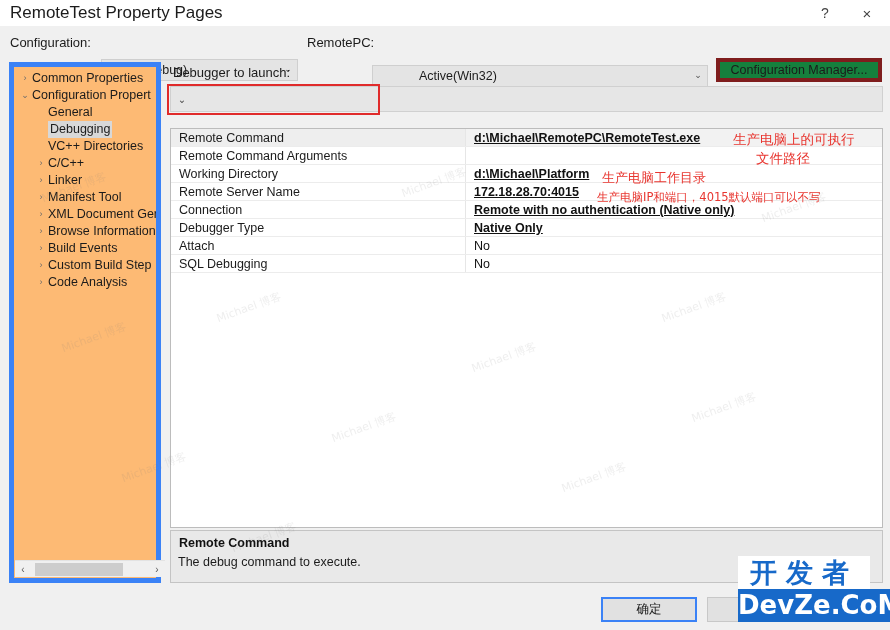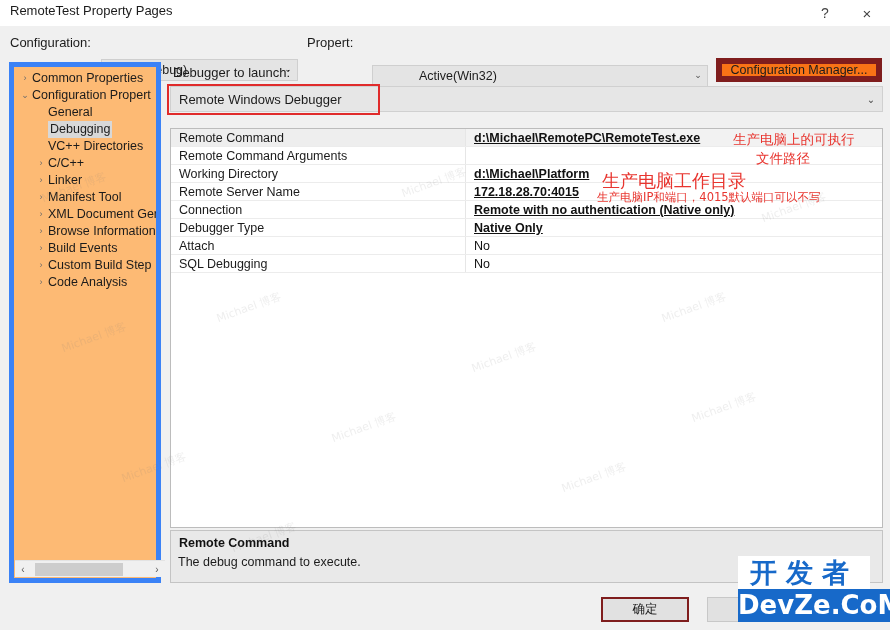--- a/index.html
+++ b/index.html
@@ -15,21 +15,21 @@
   }
   #root { position: relative; width: 890px; height: 630px; background: #f0f0f0; }
 
   
   .titlebar {
     position: absolute; left: 0; top: 0; width: 890px; height: 26px;
     background: #ffffff;
   }
   .title-text {
     position: absolute; left: 10px; top: 3px;
-    font-size: 13px; color: #1b1b1b; white-space: nowrap;
+    font-size: 17px; color: #1b1b1b; white-space: nowrap;
   }
   .tb-btn {
     position: absolute; top: 0; height: 26px; width: 38px;
     display: flex; align-items: center; justify-content: center;
     font-size: 14px; color: #444; cursor: default; background: transparent;
     border: none; font-family: "Liberation Sans", sans-serif;
   }
   .tb-help { right: 46px; }
   .tb-close { right: 4px; font-size: 15px; }
 
@@ -49,21 +49,21 @@
     white-space: nowrap; overflow: hidden;
   }
   .combo .carat {
     width: 18px; text-align: center; font-size: 9px; color: #505050;
     line-height: 1; padding-bottom: 2px;
   }
   .combo-config { left: 101px; top: 33px; width: 197px; }
   .combo-platform { left: 372px; top: 39px; width: 336px; padding-left: 40px; }
 
   .btn {
-    position: absolute; background: #f97316; border: 6px solid #7f1d1d;
+    position: absolute; background: #15803d; border: 4px solid #7f1d1d;
     font-size: 12.5px; color: #1b1b1b; font-family: "Liberation Sans", sans-serif;
     display: flex; align-items: center; justify-content: center; cursor: default;
   }
   .btn-cfgmgr { left: 716px; top: 32px; width: 166px; height: 24px; }
 
   
   .treepanel {
     position: absolute; left: 9px; top: 62px; width: 152px; height: 521px;
     background: #fdba74; border: 5px solid #3b82f6;
   }
@@ -130,40 +130,40 @@
   }
   .gval.b { font-weight: bold; text-decoration: underline; }
 
   
   .ann {
     position: absolute; color: #e8352f; white-space: nowrap;
     font-family: "DejaVu Sans", "Liberation Sans", sans-serif;
   }
   .ann-exe1 { left: 733px; top: 131px; font-size: 13.5px; }
   .ann-exe2 { left: 756px; top: 150px; font-size: 13.5px; }
-  .ann-wd  { left: 602px; top: 169px; font-size: 18px; }
+  .ann-wd  { left: 602px; top: 169px; font-size: 13px; }
   .ann-ip  { left: 597px; top: 190px; font-size: 11.5px; }
 
   
   .descpanel {
     position: absolute; left: 170px; top: 530px; width: 713px; height: 53px;
     background: #e9e9e9; border: 1px solid #c4c4c4;
   }
   .desc-title {
     position: absolute; left: 8px; top: 5px; font-size: 12.5px;
     font-weight: bold; color: #111111;
   }
   .desc-body {
     position: absolute; left: 7px; top: 24px; font-size: 12.5px; color: #1b1b1b;
   }
 
   
   .btn-ok {
-    left: 601px; top: 597px; width: 88px; height: 25px;
-    border: 2px solid #7f1d1d; background: #e1e1e1;
+    left: 601px; top: 597px; width: 96px; height: 25px;
+    border: 2px solid #3b82f6; background: #e1e1e1;
     font-family: "DejaVu Sans", "Liberation Sans", sans-serif; font-size: 12.5px;
   }
   .btn-cancel {
     left: 707px; top: 597px; width: 88px; height: 25px;
     background: #e1e1e1; border: 1px solid #c8c8c8; color: #8a8a8a;
   }
 
   
   .wm {
     position: absolute; color: rgba(120,120,120,0.13);
@@ -199,21 +199,21 @@
     <button class="tb-btn tb-help">?</button>
     <button class="tb-btn tb-close">×</button>
   </div>
 
   <div class="configbar">
     <div class="lbl lbl-config">Configuration:</div>
     <div class="combo combo-config">
       <span class="ctext">Active(Debug)</span>
       <span class="carat">⌄</span>
     </div>
-    <div class="lbl lbl-platform">Propert:</div>
+    <div class="lbl lbl-platform">RemotePC:</div>
     <div class="combo combo-platform">
       <span class="ctext">Active(Win32)</span>
       <span class="carat">⌄</span>
     </div>
     <button class="btn btn-cfgmgr">Configuration Manager...</button>
   </div>
 
   <div class="treepanel">
     <div class="treelist" id="tree-list">
         <div class="tnode lvl0"><span class="tw">›</span><span class="tlabel">Common Properties</span></div>
@@ -234,21 +234,20 @@
       <span class="hs-arrow">‹</span>
       <span class="hs-track">
         <span class="hs-thumb"></span>
       </span>
       <span class="hs-arrow">›</span>
     </div>
   </div>
 
   <div class="dbg-label">Debugger to launch:</div>
   <div class="combo-debugger">
-    <span class="ctext">Remote Windows Debugger</span>
     <span class="carat">⌄</span>
   </div>
   <div class="redbox"></div>
 
   <div class="gridpanel">
     <div class="grid-rows" id="grid-rows">
         <div class="grow first">
           <div class="gname">Remote Command</div>
           <div class="gval b">d:\Michael\RemotePC\RemoteTest.exe</div>
         </div>

